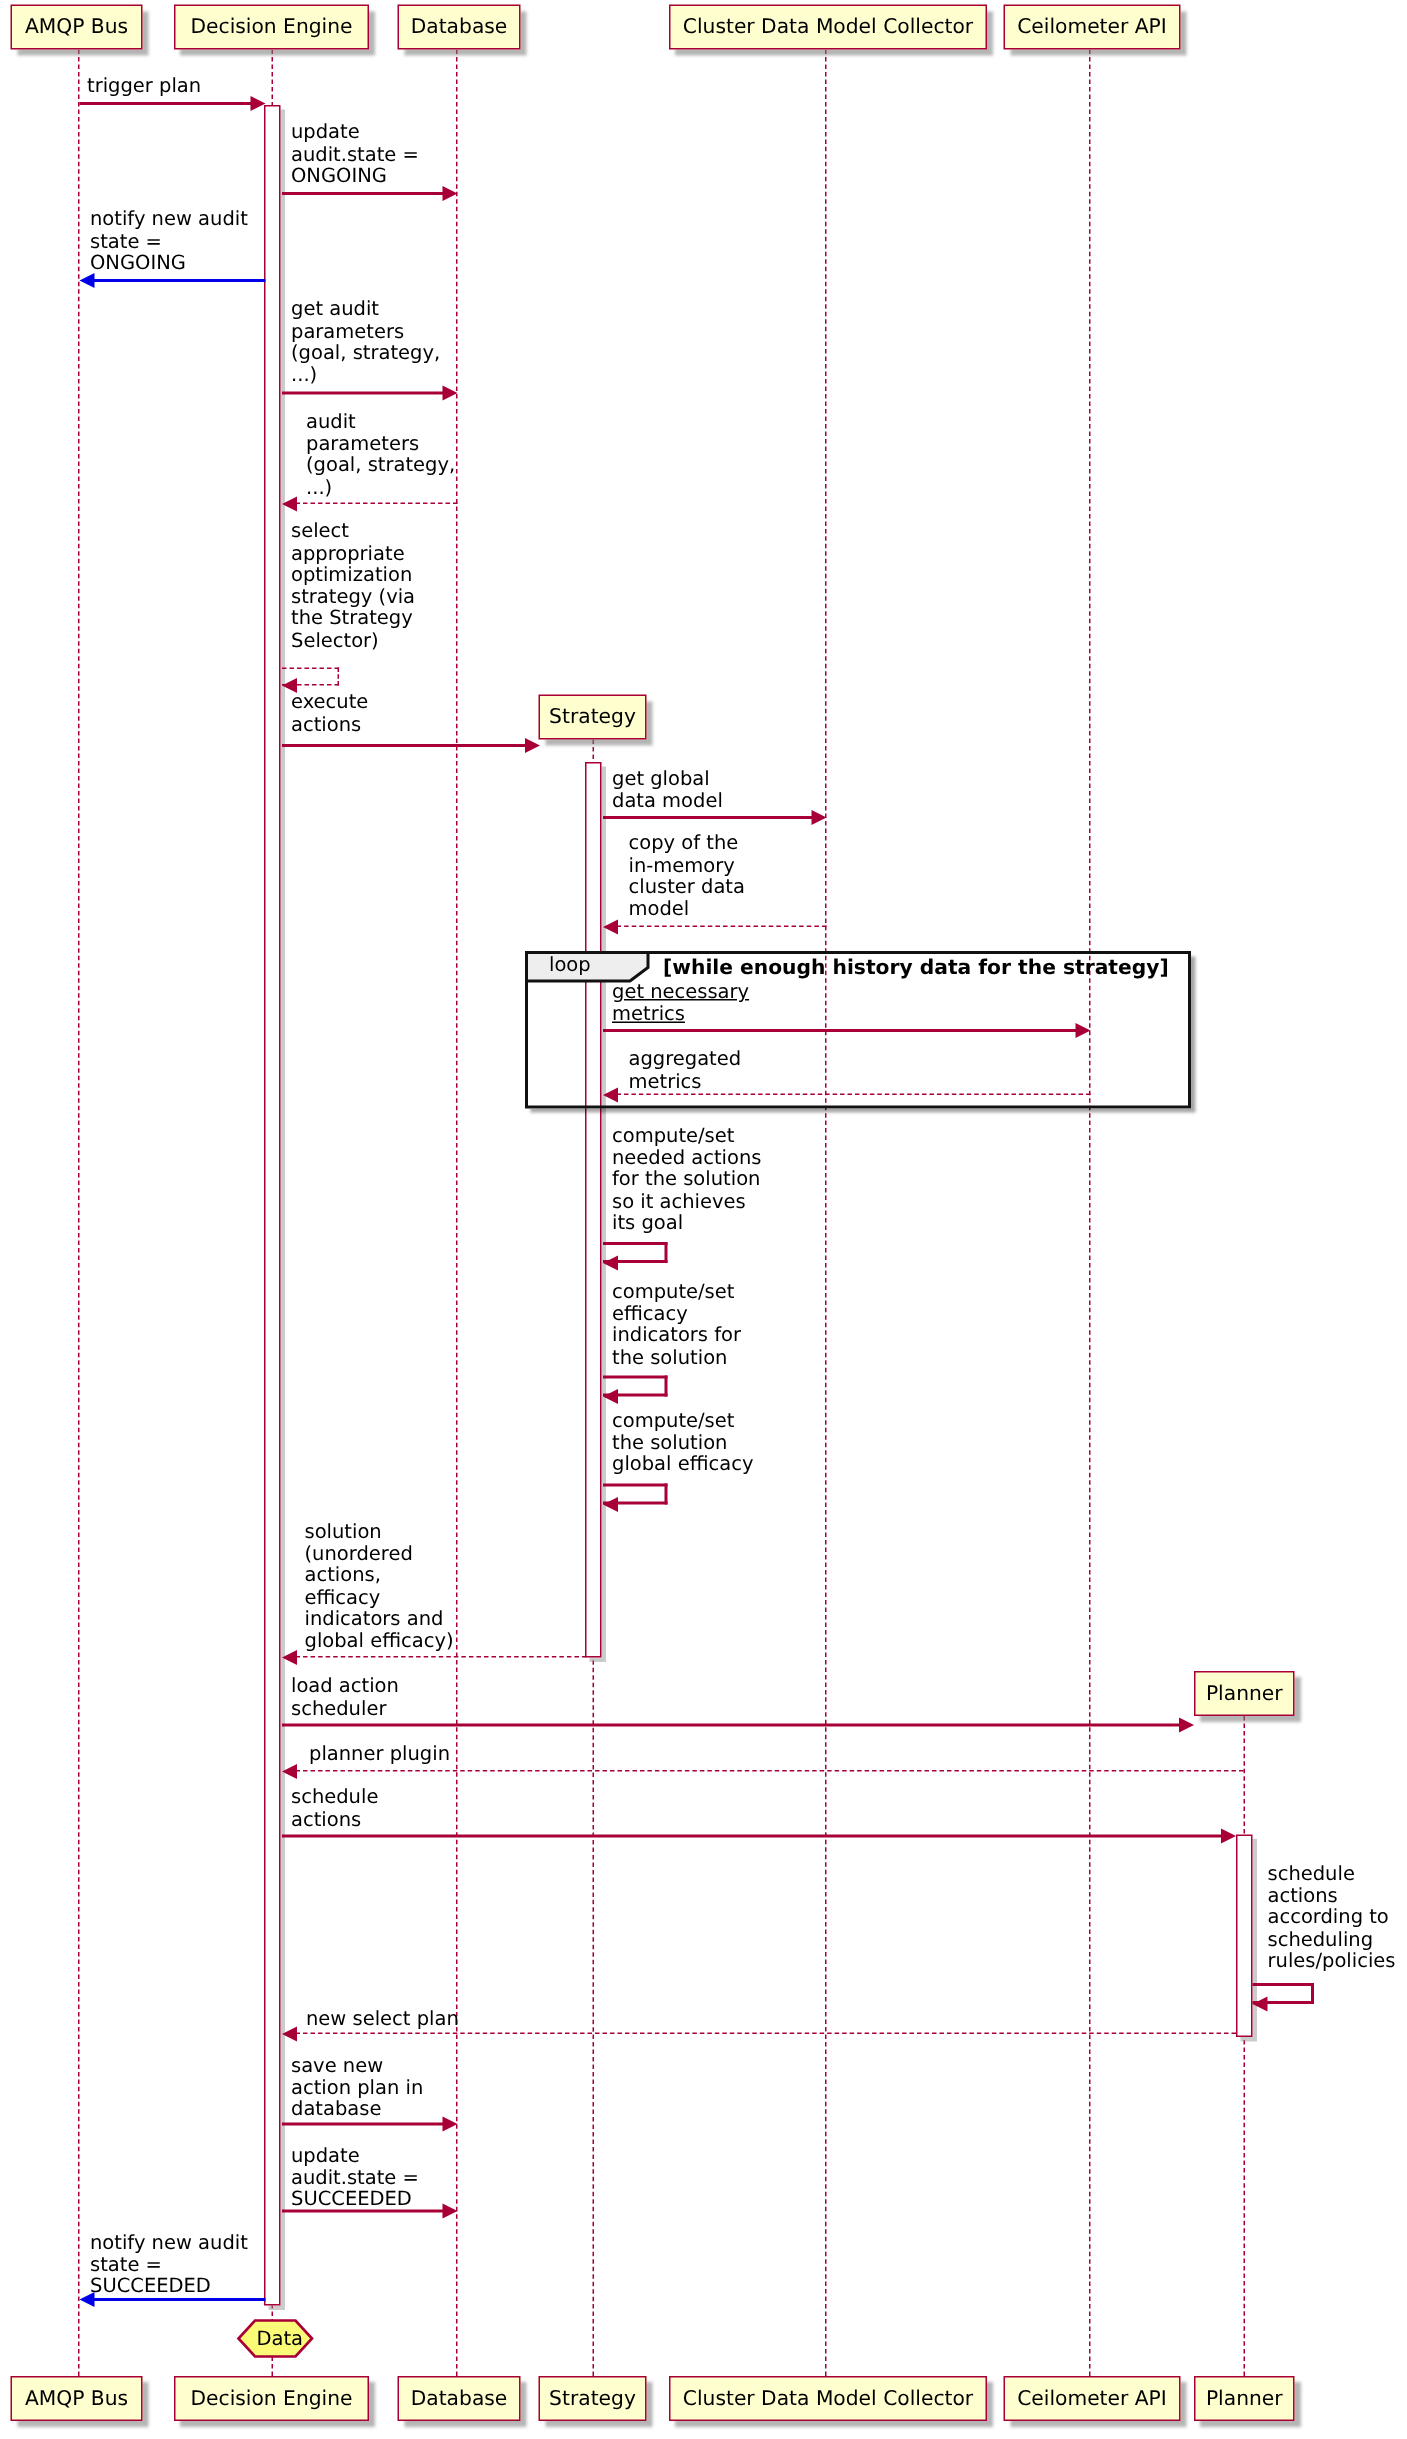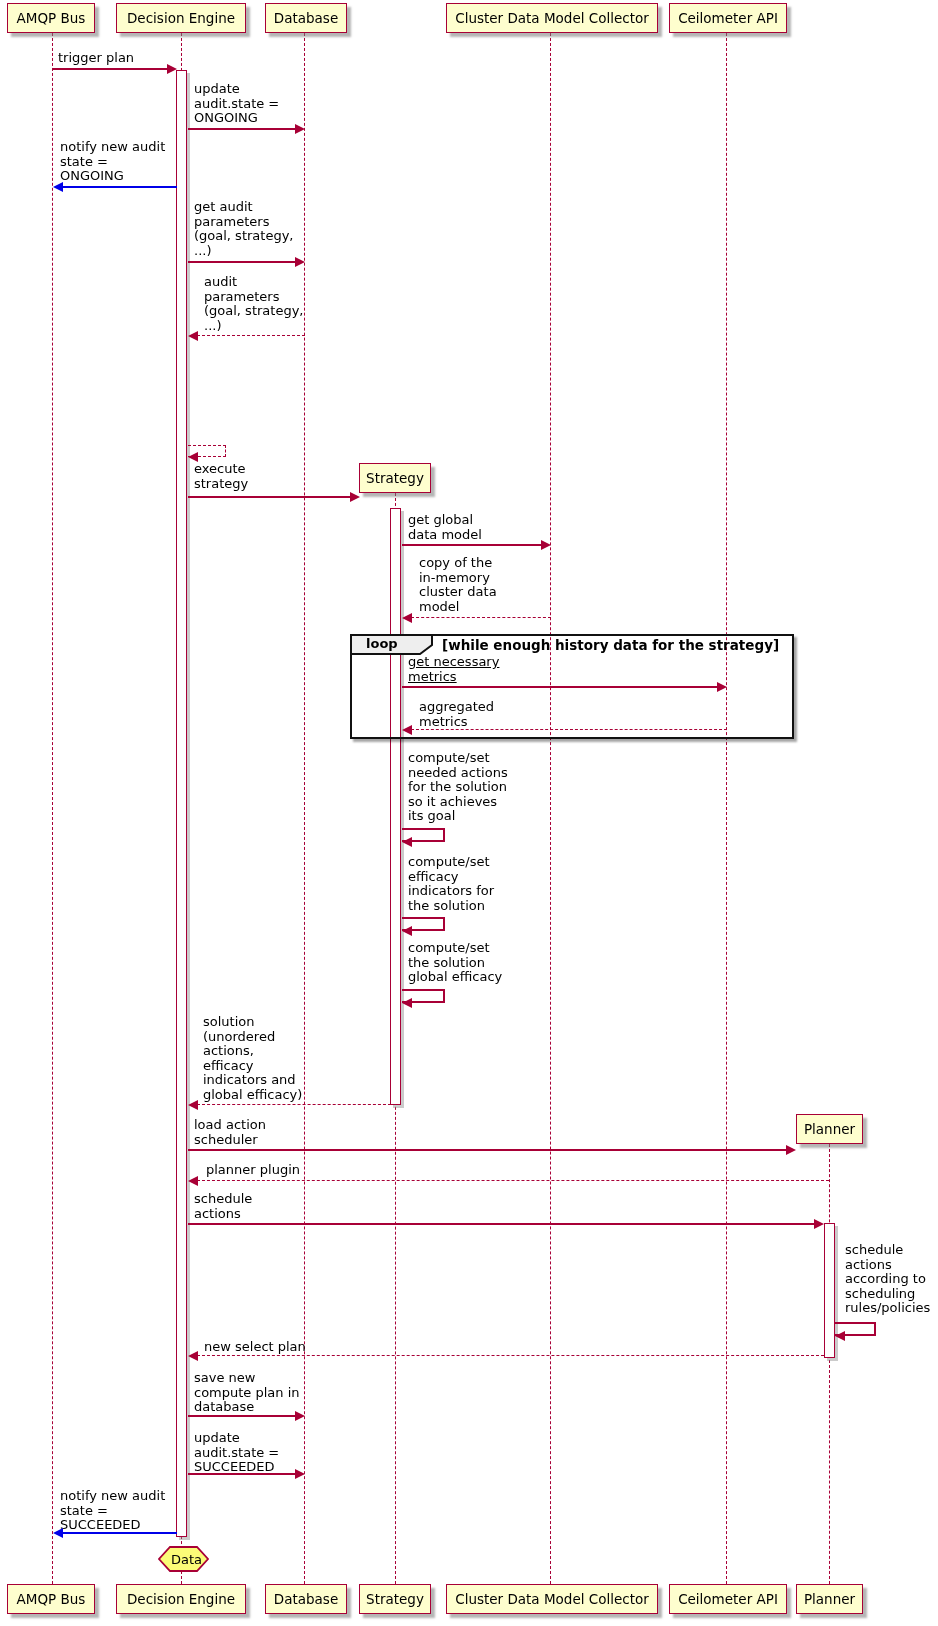--- a/index.html
+++ b/index.html
@@ -26,21 +26,21 @@
   .ah-l{position:absolute;width:0;height:0;border-top:5px solid transparent;
         border-bottom:5px solid transparent;border-right:10px solid #A80036;}
   .ah-lb{position:absolute;width:0;height:0;border-top:5px solid transparent;
          border-bottom:5px solid transparent;border-right:10px solid #0000E8;}
 
   .selfloop{position:absolute;border:2px solid #A80036;border-left:none;box-sizing:border-box;}
   .selfloop.dotted{border:1.6px dashed #A80036;border-left:none;}
 
   .loopframe{position:absolute;border:2.5px solid #111;box-sizing:border-box;
              box-shadow:3px 3px 2px rgba(0,0,0,.35);}
-  .loop-op{position:absolute;font-weight:bold;font-size:13px;}
+  .loop-op{position:absolute;font-weight:normal;font-size:13px;}
   .loop-cond{position:absolute;font-weight:bold;font-size:13.5px;white-space:nowrap;text-align:right;}
 
   svg{position:absolute;overflow:visible;}
   .endstate-label{position:absolute;font-size:13px;}
 </style>
 </head>
 <body>
 
 <div id="canvas">
 
@@ -109,25 +109,31 @@
   <div class="line" style="left:188px;top:261px;width:108px;"></div>
   <div class="ah-r" style="left:295px;top:257px;"></div>
 
   <div class="msg" style="left:204px;top:275px;">audit
 parameters
 (goal, strategy,
 ...)</div>
   <div class="dline" style="left:197px;top:335px;width:108px;"></div>
   <div class="ah-l" style="left:188px;top:331px;"></div>
 
+  <div class="msg" style="left:194px;top:348px;">select
+appropriate
+optimization
+strategy (via
+the Strategy
+Selector)</div>
   <div class="selfloop dotted" style="left:188px;top:445px;width:38px;height:12px;"></div>
   <div class="ah-l" style="left:188px;top:452px;"></div>
 
   <div class="msg" style="left:194px;top:462px;">execute
-strategy</div>
+actions</div>
   <div class="line" style="left:188px;top:496px;width:163px;"></div>
   <div class="ah-r" style="left:350px;top:492px;"></div>
 
   <div class="msg" style="left:408px;top:513px;">get global
 data model</div>
   <div class="line" style="left:402px;top:544px;width:141px;"></div>
   <div class="ah-r" style="left:541px;top:540px;"></div>
 
   <div class="msg" style="left:419px;top:556px;">copy of the
 in-memory
@@ -196,21 +202,21 @@
 scheduling
 rules/policies</div>
   <div class="selfloop" style="left:835px;top:1322px;width:41px;height:14px;"></div>
   <div class="ah-l" style="left:835px;top:1331px;"></div>
 
   <div class="msg" style="left:204px;top:1340px;">new select plan</div>
   <div class="dline" style="left:197px;top:1355px;width:627px;"></div>
   <div class="ah-l" style="left:188px;top:1351px;"></div>
 
   <div class="msg" style="left:194px;top:1371px;">save new
-compute plan in
+action plan in
 database</div>
   <div class="line" style="left:188px;top:1415px;width:108px;"></div>
   <div class="ah-r" style="left:295px;top:1411px;"></div>
 
   <div class="msg" style="left:194px;top:1431px;">update
 audit.state =
 SUCCEEDED</div>
   <div class="line" style="left:188px;top:1473px;width:108px;"></div>
   <div class="ah-r" style="left:295px;top:1469px;"></div>
 

